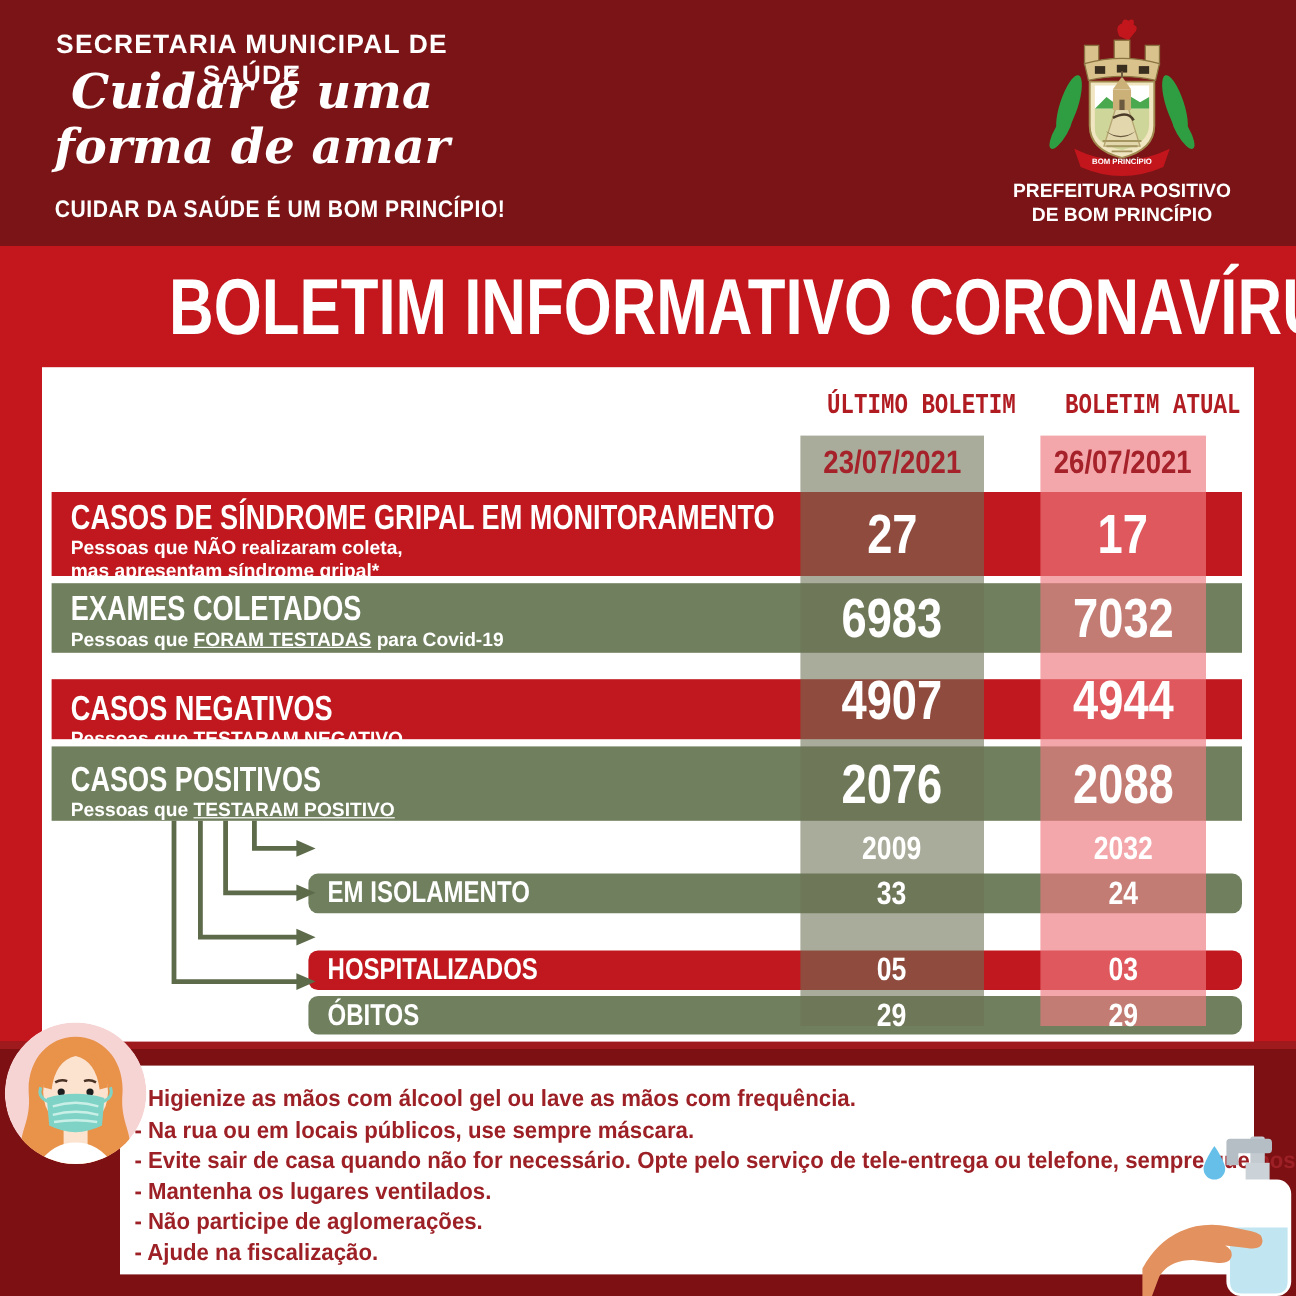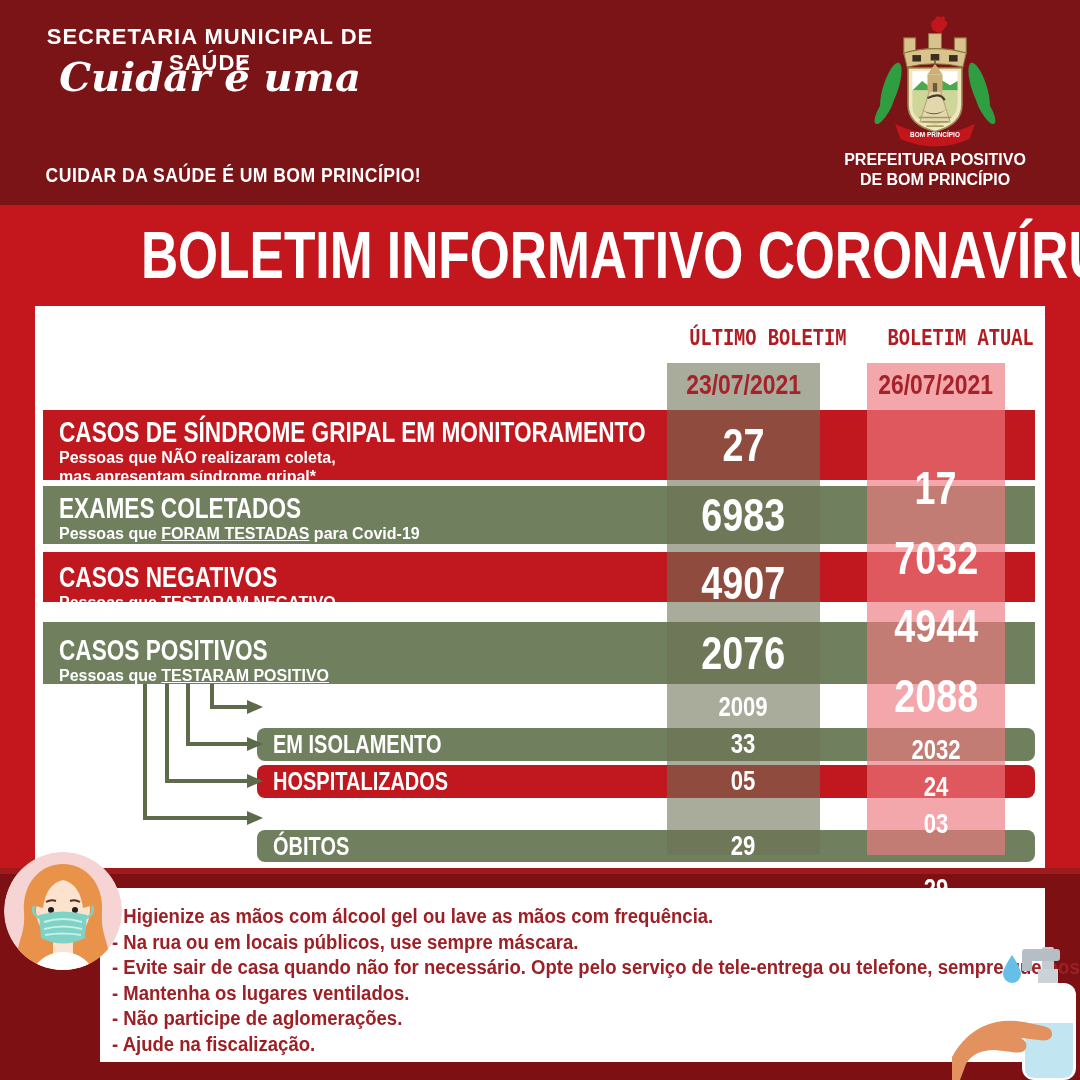--- a/index.html
+++ b/index.html
@@ -44,34 +44,34 @@
   .row.red{background:#c0181e;}
   .row.green{background:#70805f;}
   .row-inner{padding:6px 0 0 16px;}
   .row-title{font-size:29px;font-weight:bold;line-height:32px;}
   .row-sub{font-size:16px;font-weight:bold;line-height:19px;}
   .row-sub .u{text-decoration:underline;}
   .subrow{position:absolute;left:222px;width:778px;border-radius:8px;z-index:1;color:#fff;}
   .subrow .lbl{padding-left:16px;font-size:25px;font-weight:bold;}
   .sr1{top:384px;height:34px;line-height:34px;}
   .sr2{top:422px;height:33px;line-height:33px;}
-  .sr3{top:459px;height:33px;line-height:33px;}
+  .sr3{top:486px;height:33px;line-height:33px;}
   .sr4{top:524px;height:32px;line-height:32px;}
   .val{position:absolute;z-index:9;text-align:center;color:#fff;font-weight:bold;}
   .val.main{font-size:46px;}
   .val.sub{font-size:27px;}
   .pcol{left:632px;width:153px;}
-  .ccol{left:832px;width:138px;margin-top:43px;}
+  .ccol{left:832px;width:138px;}
   .r1{top:104px;height:70px;line-height:70px;}
   .r2{top:180px;height:58px;line-height:58px;}
   .r3{top:246px;height:62px;line-height:62px;text-align:center;}
   .r4{top:316px;height:62px;line-height:62px;}
   .row.pos1{top:104px;height:70px;}
   .row.pos2{top:180px;height:58px;}
-  .row.pos3{top:246px;height:50px;}
+  .row.pos3{top:260px;height:50px;}
   .row.pos4{top:316px;height:62px;}
   .connectors{position:absolute;left:0;top:0;z-index:2;pointer-events:none;}
   
   .guidelines{position:absolute;left:112px;top:904px;width:930px;color:#9c2025;
               font-size:19.5px;font-weight:bold;line-height:25.5px;}
   .guidelines p{margin:0;}
   
   .woman{position:absolute;left:4px;top:852px;z-index:6;}
   .sanitizer{position:absolute;left:950px;top:935px;z-index:6;}
 </style>
@@ -80,20 +80,21 @@
 
 <div class="page">
 
   <div class="mid-red"></div>
   <div class="bottom-maroon"></div>
 
   <div class="top-left">
     <div class="org">SECRETARIA MUNICIPAL DE SAÚDE</div>
     <div class="tagline">
       <div>Cuidar é uma</div>
+      <div>forma de amar</div>
     </div>
     <div class="slogan">
       <span class="c88c">CUIDAR DA SAÚDE É UM BOM PRINCÍPIO!</span>
     </div>
   </div>
 
   <div class="top-right">
     <svg class="crest" width="140" height="140" viewBox="0 0 130 130">
 
       <g fill="#2f9e43">

